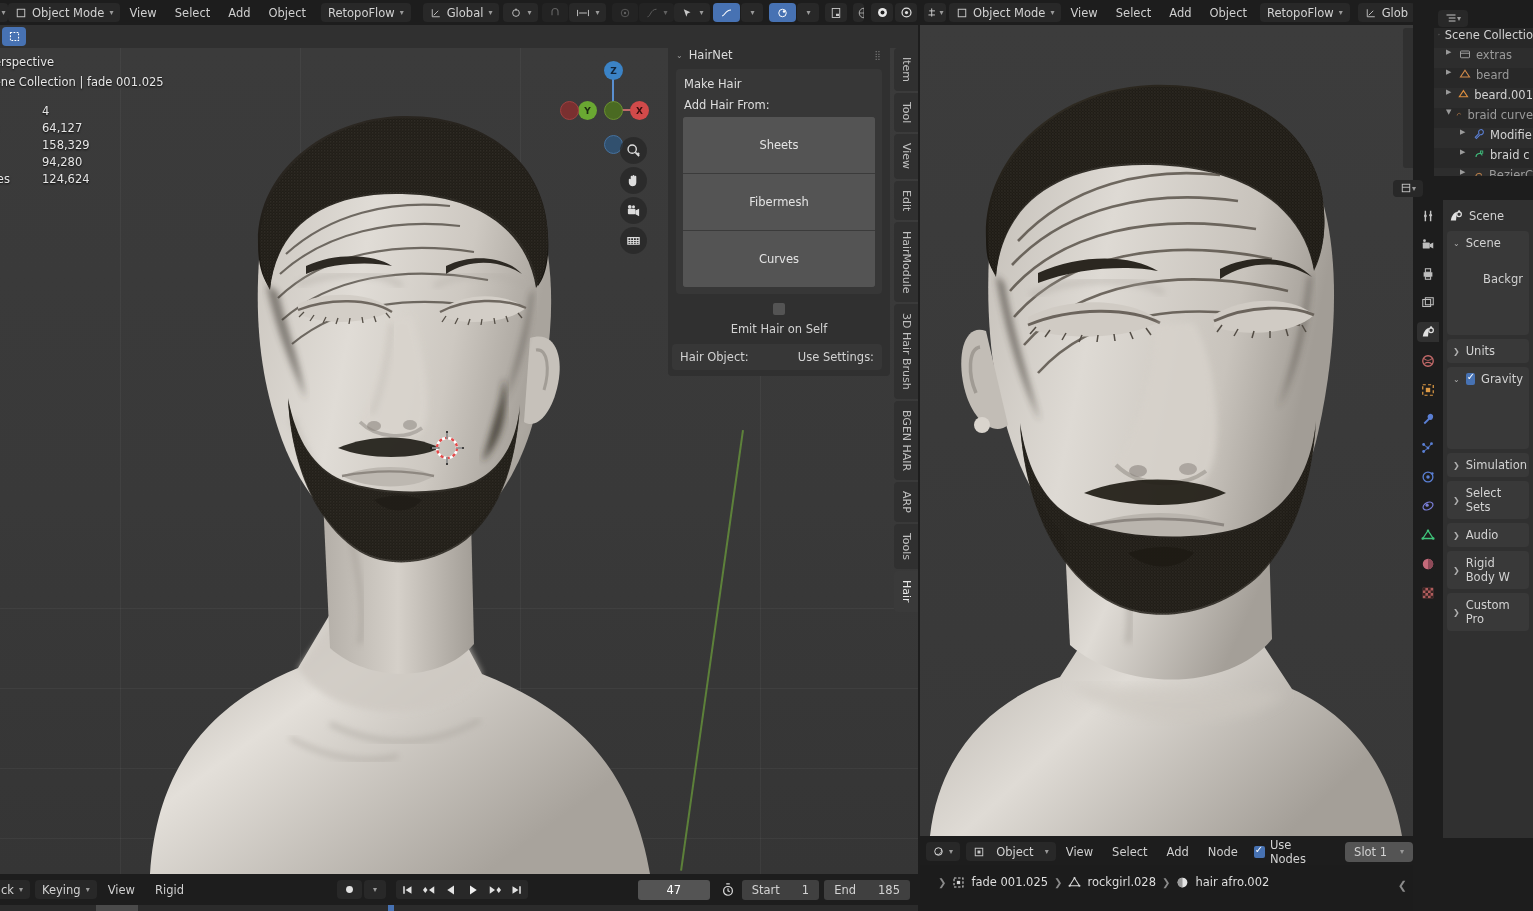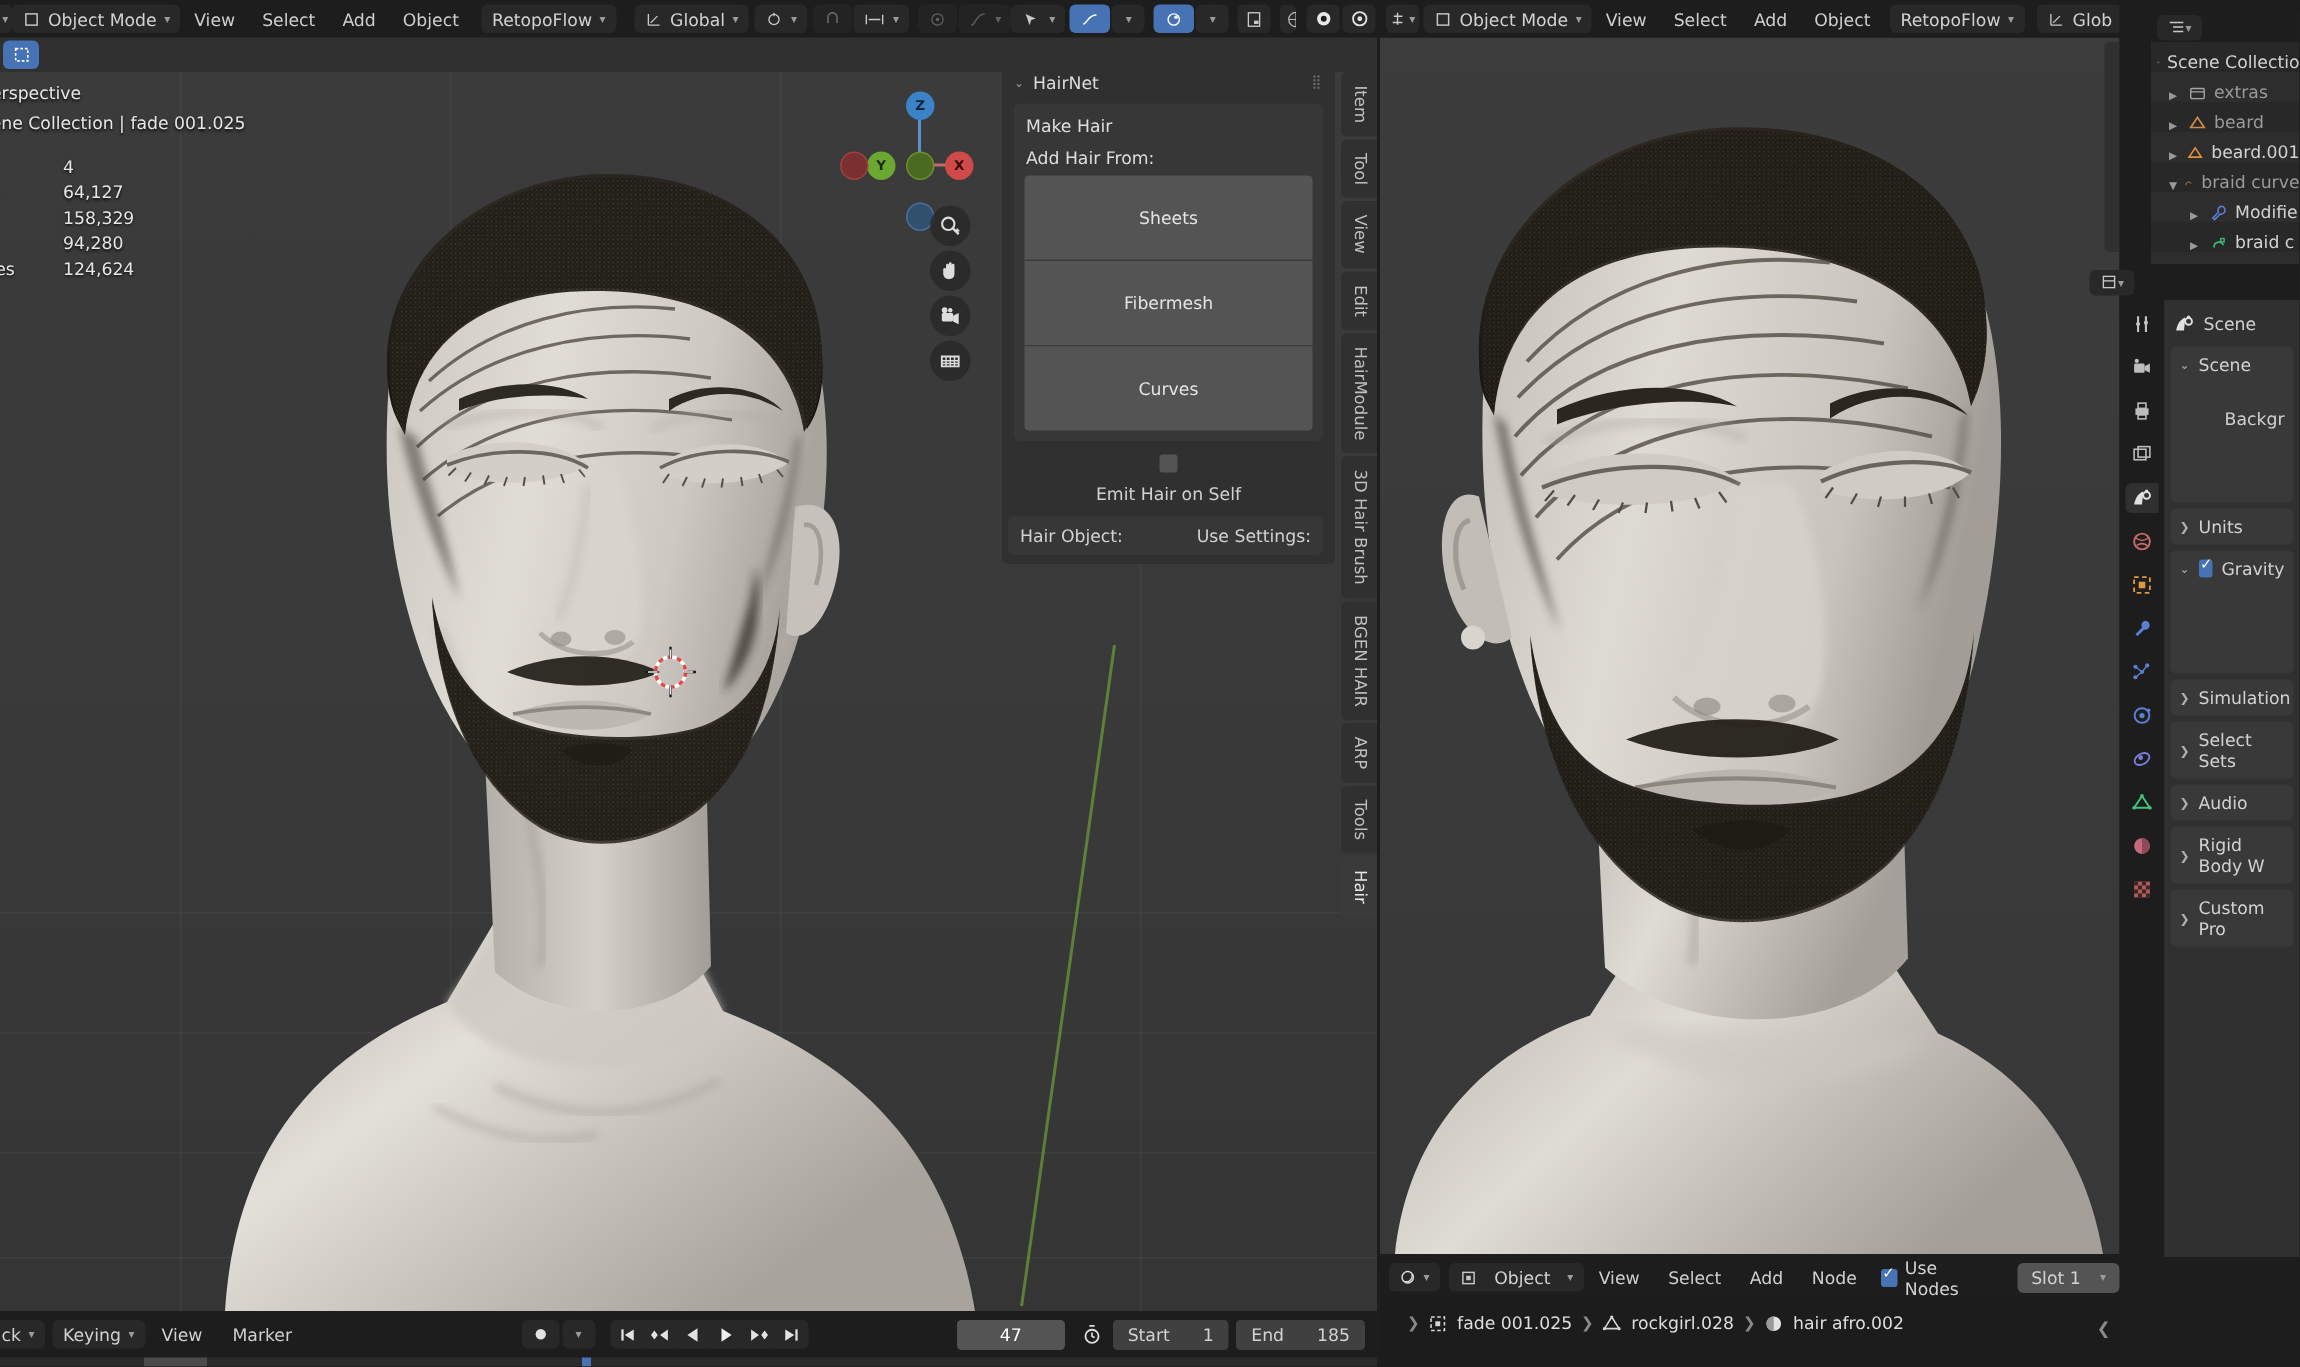--- a/index.html
+++ b/index.html
@@ -89,21 +89,21 @@
   #sh-head { display:flex; align-items:center; height:25px; padding-top:2px; gap:1px; }
   #sh-canvas { position:absolute; left:0; top:27px; width:493px; height:46px; background:#1c1c1c; }
   .breadcrumb { display:flex; align-items:center; gap:6px; padding:10px 0 0 18px; color:#dedede; }
   .bc-sep { color:#8a8a8a; font-size:10px; }
   .slot { background:#545454; border-radius:4px; padding:3px 9px; display:flex;
     align-items:center; justify-content:space-between; width:72px; }
 
   
   #outliner { position:absolute; left:1434px; top:8px; width:99px; height:168px; background:#282828; overflow:hidden; }
   #out-head { height:20px; background:#1d1d1d; display:flex; align-items:center; gap:4px; padding-left:4px; }
-  .orow { display:flex; align-items:flex-end; height:20px; gap:5px; font-size:11.5px; white-space:nowrap; }
+  .orow { display:flex; align-items:flex-start; height:20px; gap:5px; font-size:11.5px; white-space:nowrap; }
   .orow.alt { background:#2d2d2d; }
   .otri { color:#9a9a9a; font-size:7px; width:8px; }
   .dim { color:#9a9a9a; }
 
   
   #props { position:absolute; left:1413px; top:176px; width:120px; height:662px; background:#303030; }
   #pr-head { height:24px; background:#1d1d1d; display:flex; align-items:center; padding-left:22px; gap:5px; }
   #pr-tabs { position:absolute; left:0; top:24px; width:30px; bottom:0; background:#1d1d1d;
     display:flex; flex-direction:column; align-items:center; padding-top:6px; gap:9px; }
   .ptab { width:22px; height:20px; display:flex; align-items:center; justify-content:center;
@@ -514,21 +514,21 @@
     <div id="tl-row">
       <div class="mbtn" style="margin-left:-14px;width:44px;justify-content:flex-end">
         <span>ack</span>
         <span class="chev">▾</span>
       </div>
       <div class="mbtn" style="margin-left:3px">
         <span>Keying</span>
         <span class="chev">▾</span>
       </div>
       <span class="mtxt">View</span>
-      <span class="mtxt">Marker</span>
+      <span class="mtxt">Rigid</span>
       <div style="width:140px"></div>
       <div class="mbtn">
         <svg width="11" height="11" viewBox="0 0 16 16">
             <circle cx="8" cy="8" r="5" fill="#e2e2e2"></circle>
           </svg>
       </div>
       <div class="ibtn" style="width:17px">
           <span class="chev">▾</span>
         </div>
       <div style="display:flex;background:#282828;border-radius:4px;margin-left:8px;overflow:hidden">

